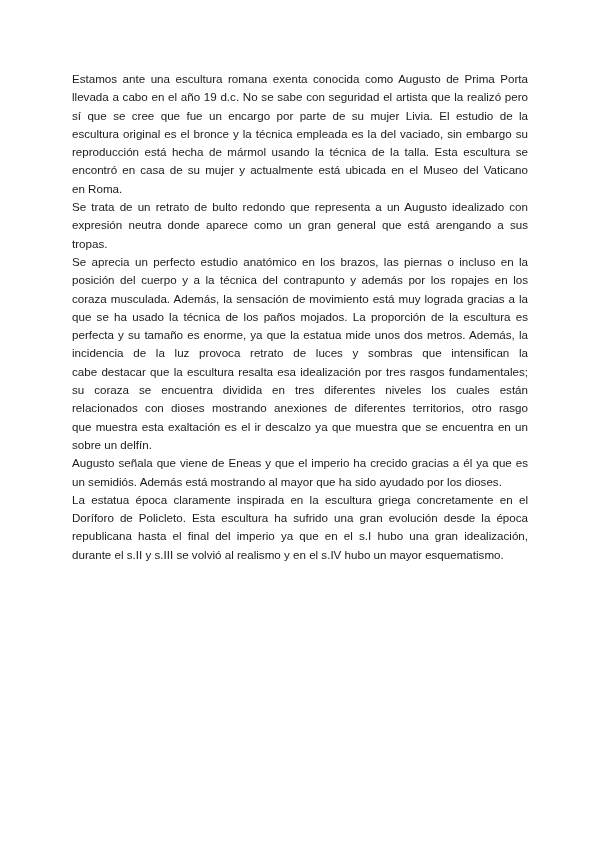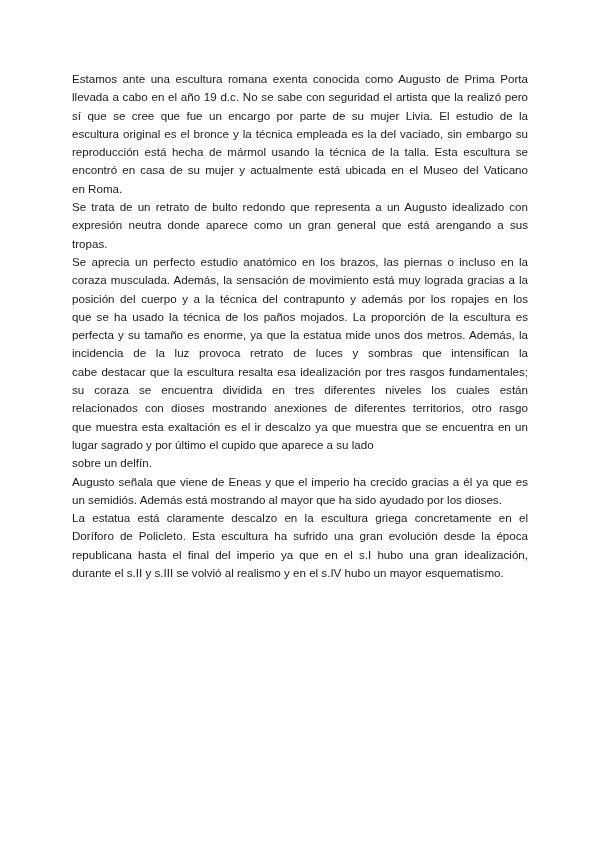--- a/index.html
+++ b/index.html
@@ -65,42 +65,41 @@
     </p>
 
     <p>
       <span class="line">Se trata de un retrato de bulto redondo que representa a un Augusto idealizado con</span>
       <span class="line">expresión neutra donde aparece como un gran general que está arengando a sus</span>
       <span class="line last">tropas.</span>
     </p>
 
     <p>
       <span class="line">Se aprecia un perfecto estudio anatómico en los brazos, las piernas o incluso en la</span>
+      <span class="line">posición del cuerpo y a la técnica del contrapunto y además por los ropajes en los</span>
       <span class="line">coraza musculada. Además, la sensación de movimiento está muy lograda gracias a la</span>
-      <span class="line">posición del cuerpo y a la técnica del contrapunto y además por los ropajes en los</span>
       <span class="line">que se ha usado la técnica de los paños mojados. La proporción de la escultura es</span>
       <span class="line">perfecta y su tamaño es enorme, ya que la estatua mide unos dos metros. Además, la</span>
       <span class="line">incidencia de la luz provoca retrato de luces y sombras que intensifican la</span>
       <span class="line">cabe destacar que la escultura resalta esa idealización por tres rasgos fundamentales;</span>
       <span class="line">su coraza se encuentra dividida en tres diferentes niveles los cuales están</span>
       <span class="line">relacionados con dioses mostrando anexiones de diferentes territorios, otro rasgo</span>
       <span class="line">que muestra esta exaltación es el ir descalzo ya que muestra que se encuentra en un</span>
-      <span class="line last">lugar sagrado y por último el cupido que aparece a su lado</span>
     </p>
 
     <p>
       <span class="line last">sobre un delfín.</span>
     </p>
 
     <p>
       <span class="line">Augusto señala que viene de Eneas y que el imperio ha crecido gracias a él ya que es</span>
       <span class="line last">un semidiós. Además está mostrando al mayor que ha sido ayudado por los dioses.</span>
     </p>
 
     <p>
-      <span class="line">La estatua está claramente descalzo en la escultura griega concretamente en el</span>
+      <span class="line">La estatua época claramente inspirada en la escultura griega concretamente en el</span>
       <span class="line">Doríforo de Policleto. Esta escultura ha sufrido una gran evolución desde la época</span>
       <span class="line">republicana hasta el final del imperio ya que en el s.I hubo una gran idealización,</span>
       <span class="line last">durante el s.II y s.III se volvió al realismo y en el s.IV hubo un mayor esquematismo.</span>
     </p>
 
   </div>
 </div>
 
 </body></html>

